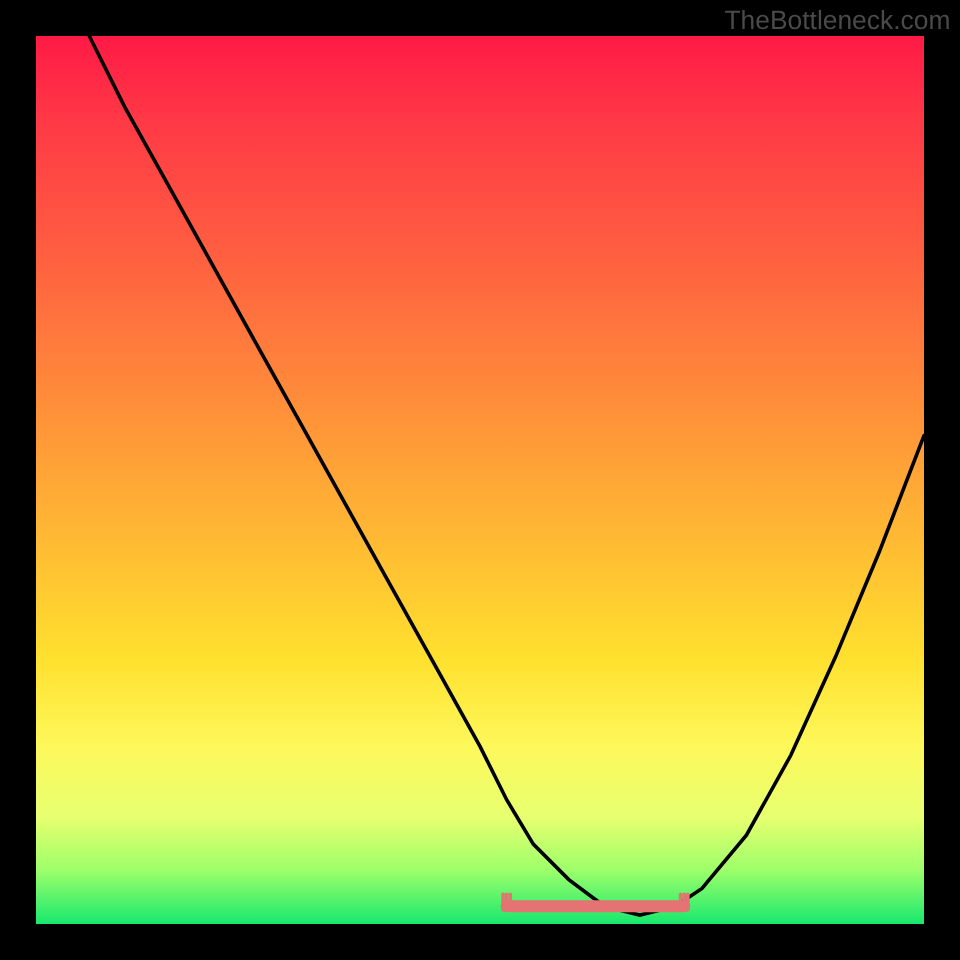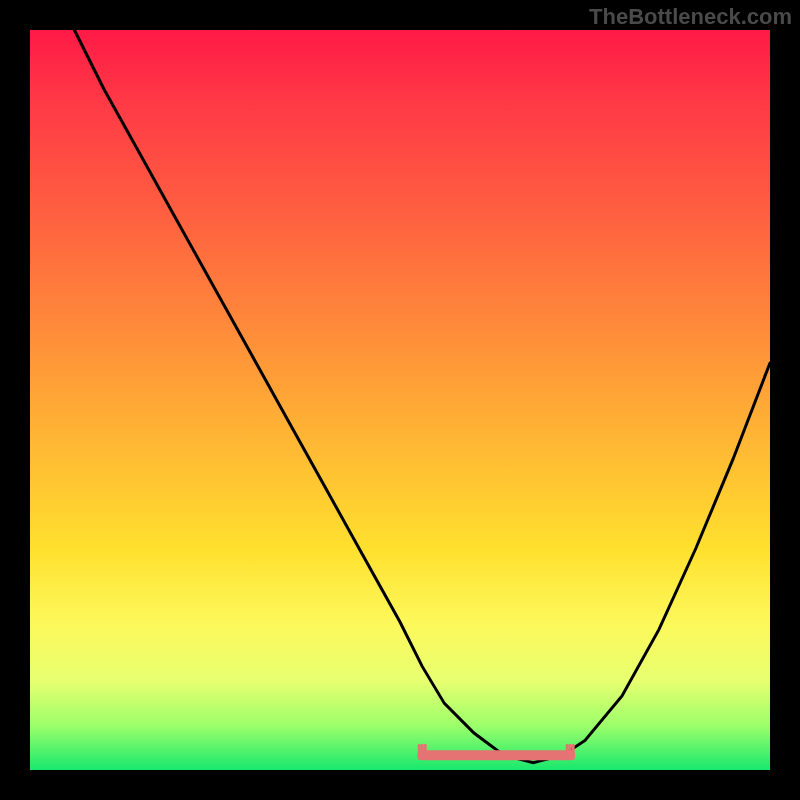--- a/index.html
+++ b/index.html
@@ -38,21 +38,21 @@
       #9cff6a 94%,
       #18e86e 100%
     );
   }
   .watermark {
     position: absolute;
     right: 8px;
     top: 4px;
     color: #4a4a4a;
     font-size: 22px;
-    font-weight: 700;
+    font-weight: 400;
     user-select: none;
   }
   svg.overlay {
     position: absolute;
     left: 30px;
     top: 30px;
     width: 740px;
     height: 740px;
     overflow: visible;
   }

